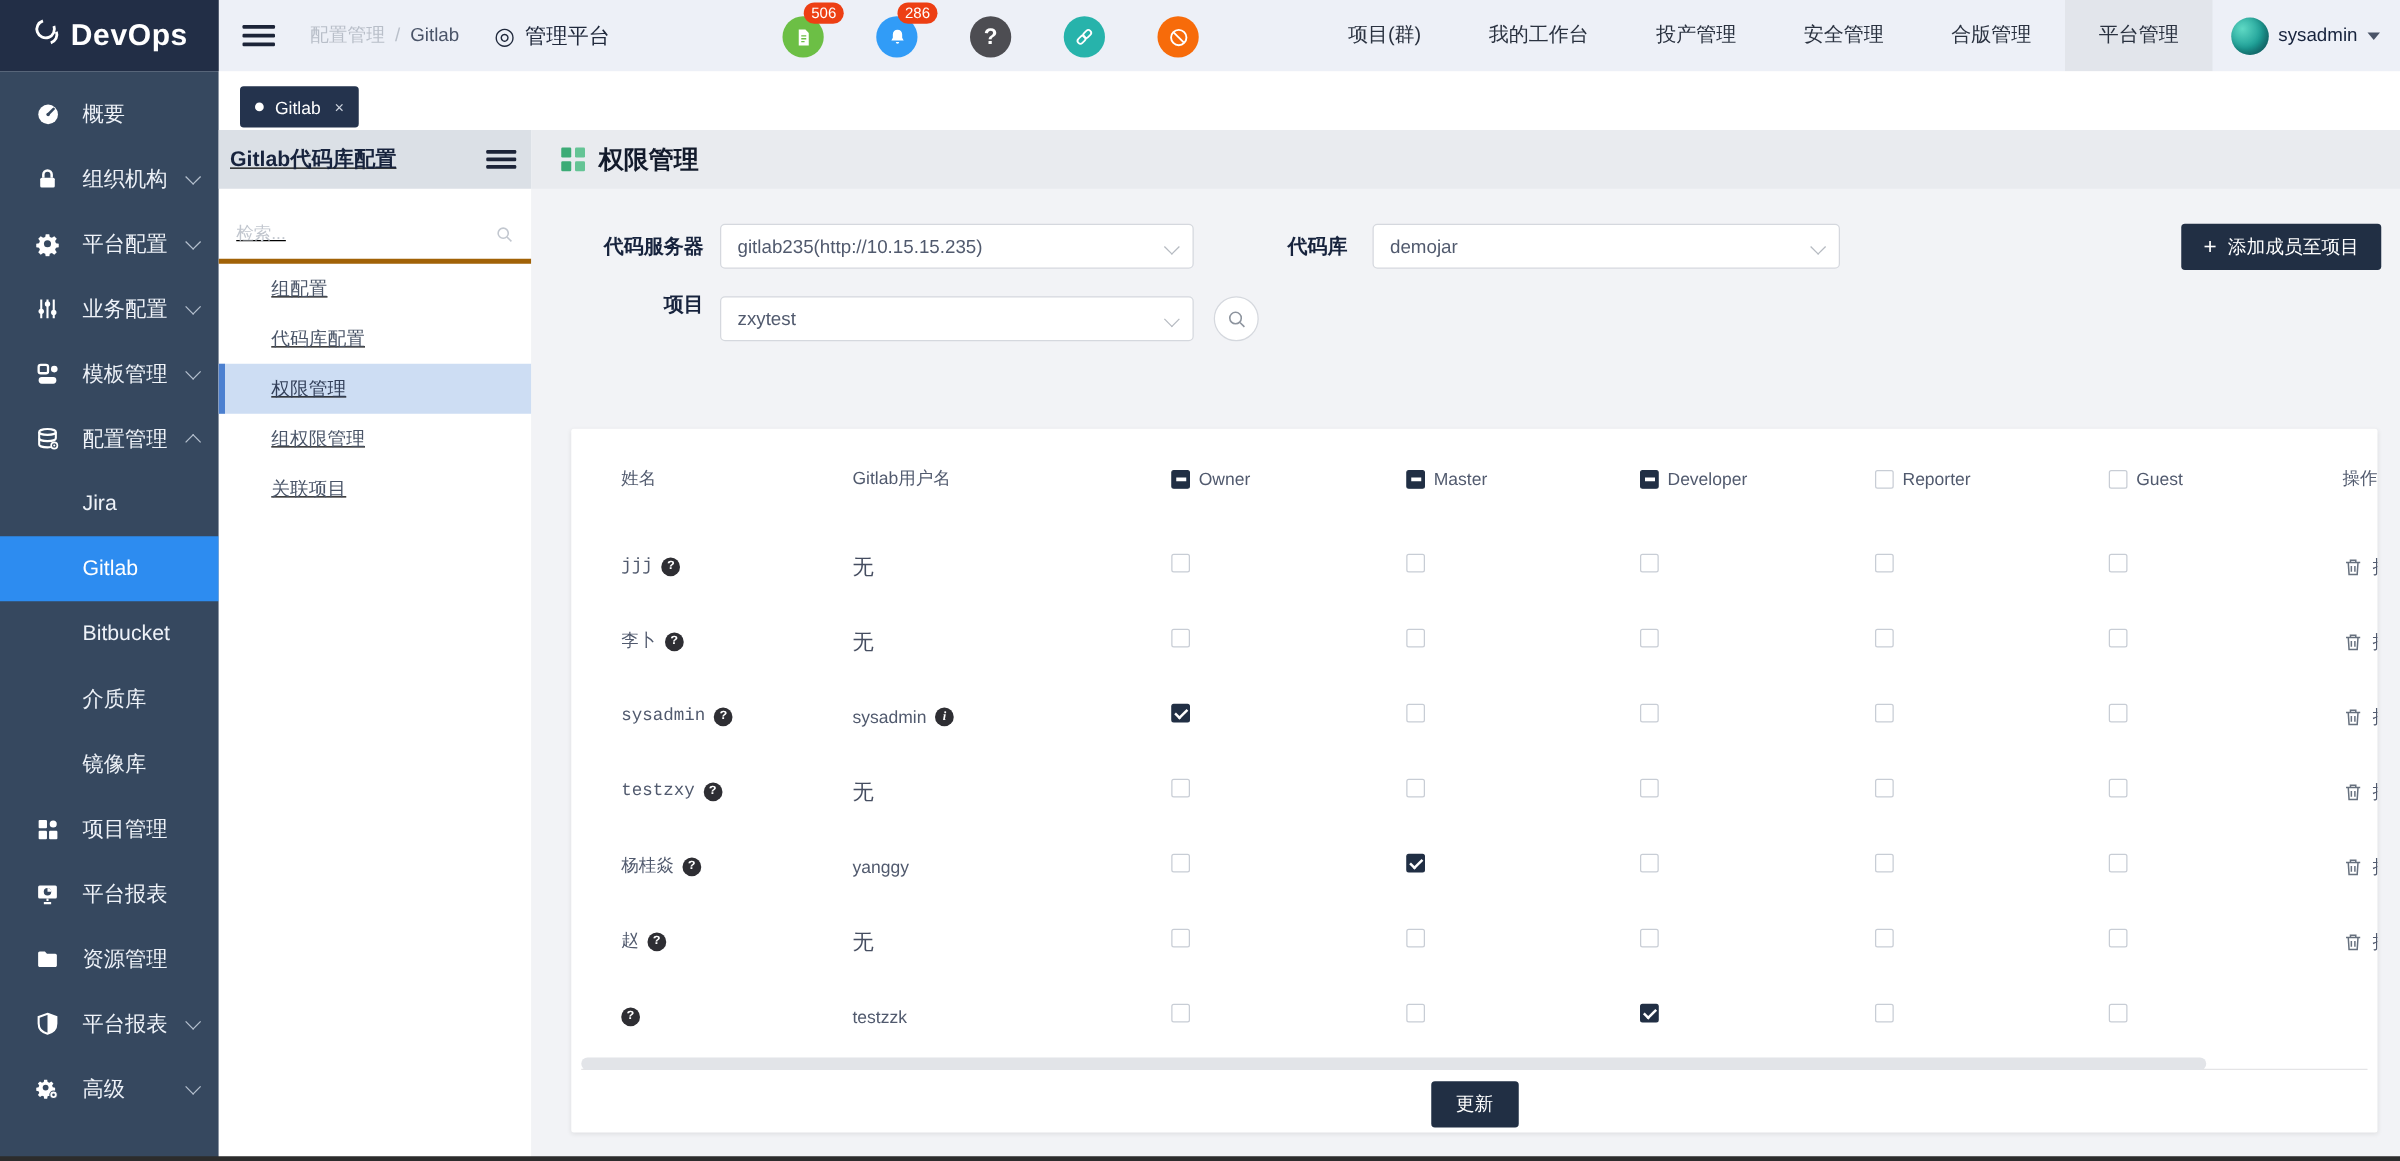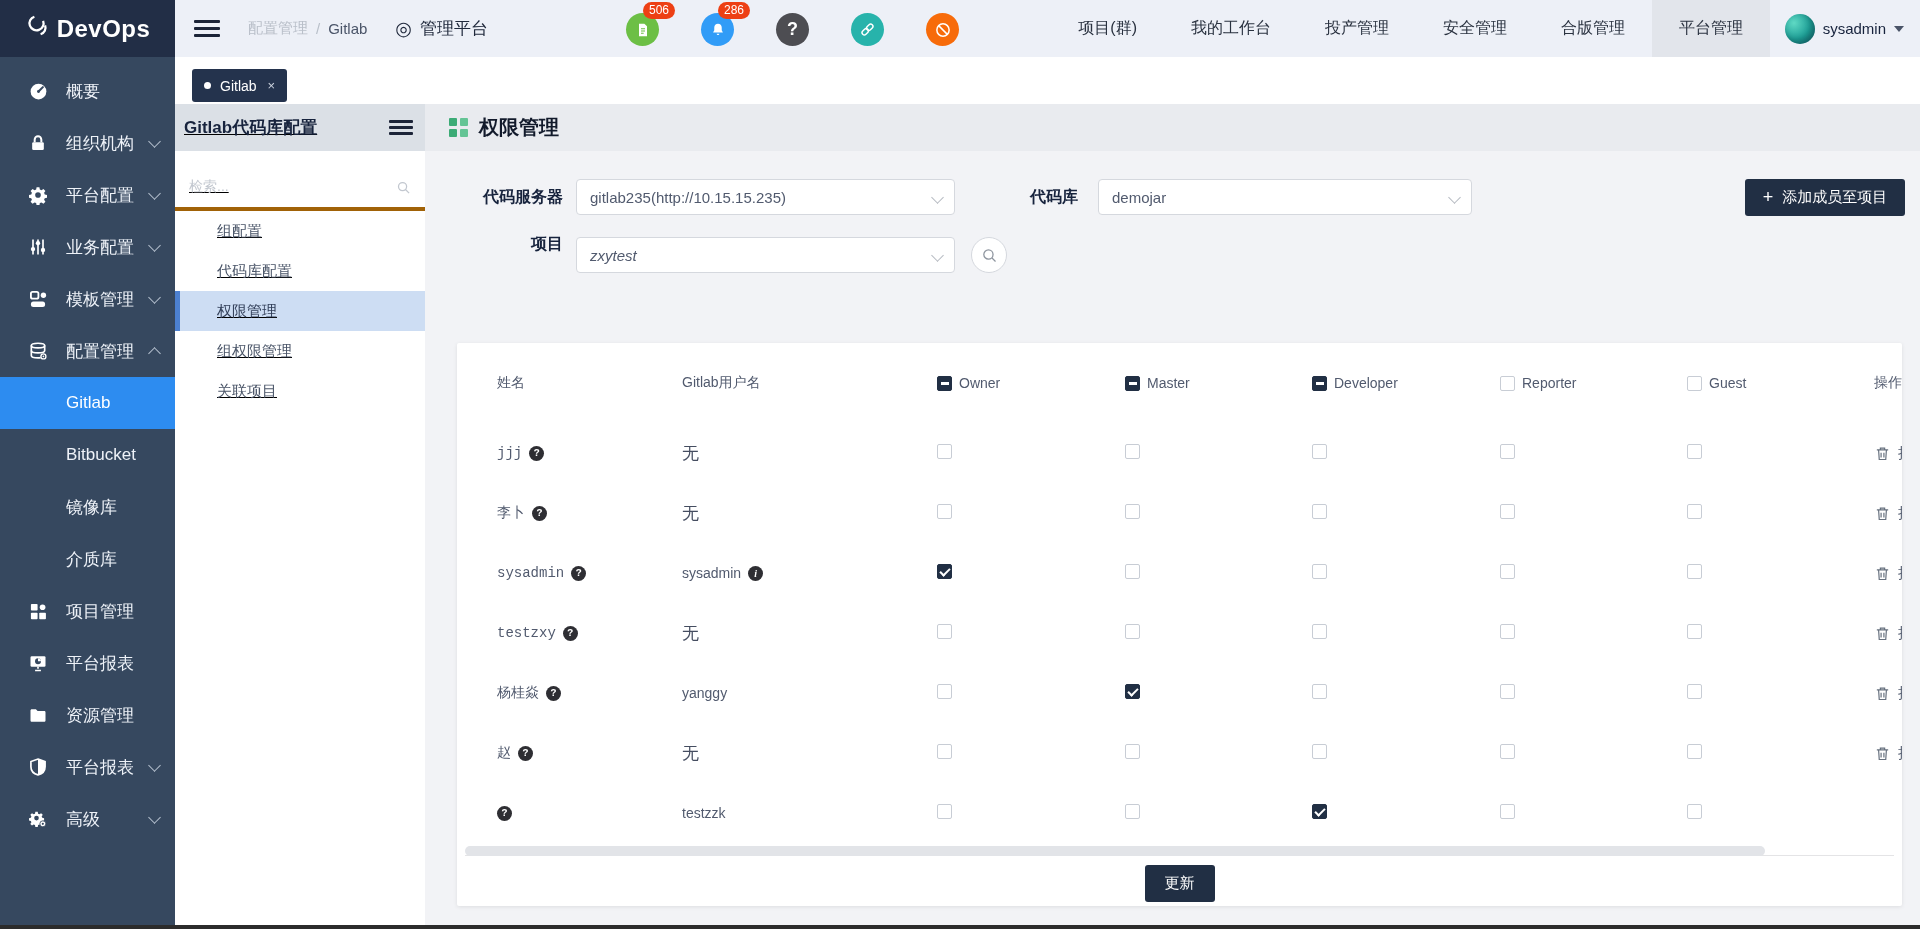--- a/index.html
+++ b/index.html
@@ -233,31 +233,34 @@
             <ellipse cx="12" cy="5.5" rx="8" ry="2.8"></ellipse>
             <path d="M4 5.5v6c0 1.6 3.6 2.8 8 2.8s8-1.2 8-2.8v-6"></path>
             <path d="M4 11.5v6c0 1.6 3.6 2.8 8 2.8 1.1 0 2.2-.1 3.2-.3"></path>
             <circle cx="18.5" cy="18.5" r="3" fill="#36485f" stroke="#fff" stroke-width="1.6"></circle>
             <circle cx="18.5" cy="18.5" r="1" fill="#fff" stroke="none"></circle>
           </svg>
         </span>
         <span>配置管理</span>
         <span class="chev up"></span>
       </div>
+      <div class="side-item sub">
+        <span>Jira</span>
+      </div>
       <div class="side-item sub active">
         <span>Gitlab</span>
       </div>
       <div class="side-item sub">
         <span>Bitbucket</span>
       </div>
       <div class="side-item sub">
+        <span>介质库</span>
+      </div>
+      <div class="side-item sub">
         <span>镜像库</span>
-      </div>
-      <div class="side-item sub">
-        <span>介质库</span>
       </div>
       <div class="side-item">
         <span class="ic">
           <svg width="20" height="20" viewBox="0 0 24 24" fill="#fff">
             <rect x="3.5" y="3.5" width="8" height="8" rx="1"></rect>
             <circle cx="17.5" cy="7.5" r="3.4"></circle>
             <rect x="3.5" y="14" width="8" height="8" rx="1"></rect>
             <rect x="13.5" y="14" width="8" height="8" rx="1"></rect>
           </svg>
         </span>
@@ -360,21 +363,21 @@
     <div class="flabel" style="left:545px;top:75px;width:108px;">代码库</div>
     <div class="select" style="left:673px;top:75px;width:374px;">
       <span>demojar</span>
       <span class="dchev"></span>
     </div>
     <button class="add-btn">
       <span class="plus">+</span>
       <span>添加成员至项目</span>
     </button>
     <div class="flabel" style="left:28px;top:122px;width:110px;">项目</div>
-    <div class="select" style="left:151px;top:133px;width:379px;font-style:italic;">
+    <div class="select" style="left:151px;top:133px;width:379px;">
       <span>zxytest</span>
       <span class="dchev"></span>
     </div>
     <div class="circle-btn" style="left:546px;top:133px;">
       <svg width="17" height="17" viewBox="0 0 24 24" fill="none" stroke="#8d949e" stroke-width="1.8">
           <circle cx="10.5" cy="10.5" r="6.5"></circle>
           <path d="M15.5 15.5L20.5 20.5"></path>
         </svg>
     </div>
 

